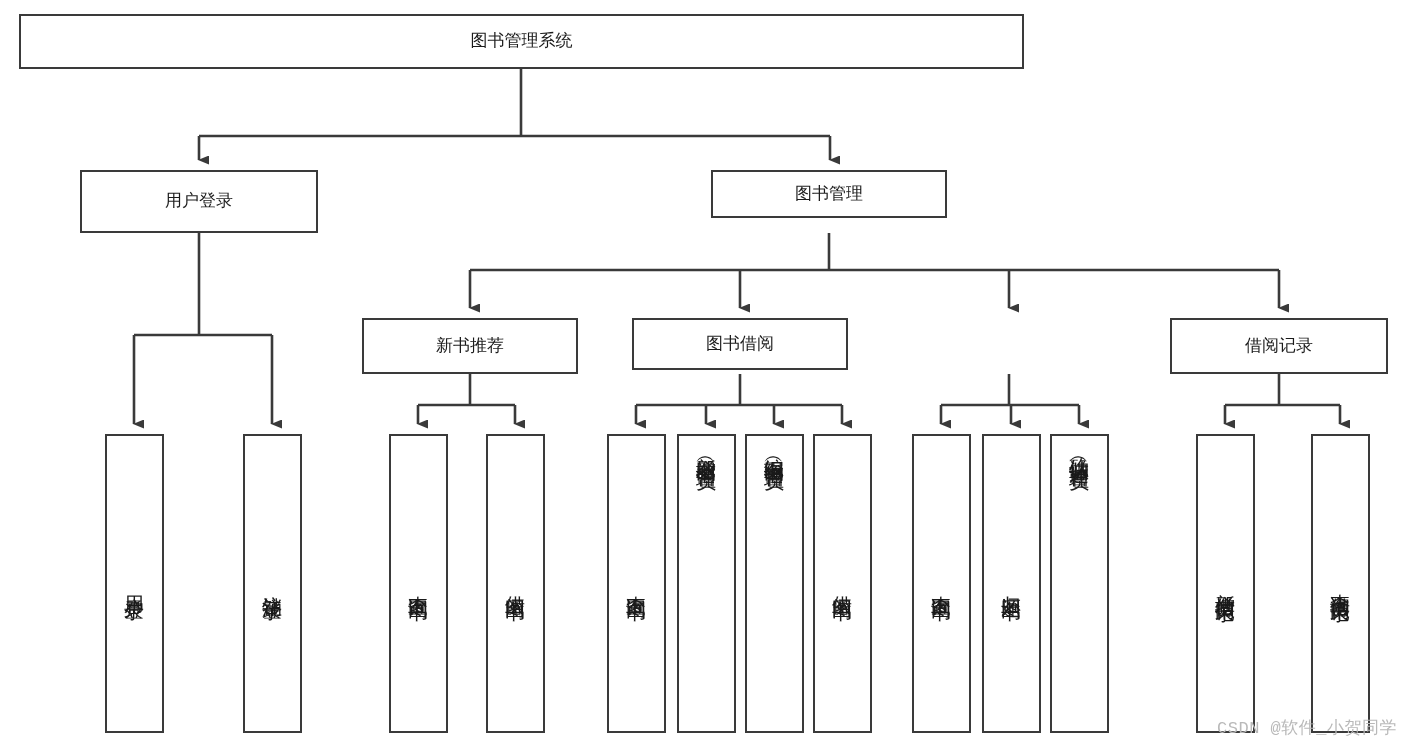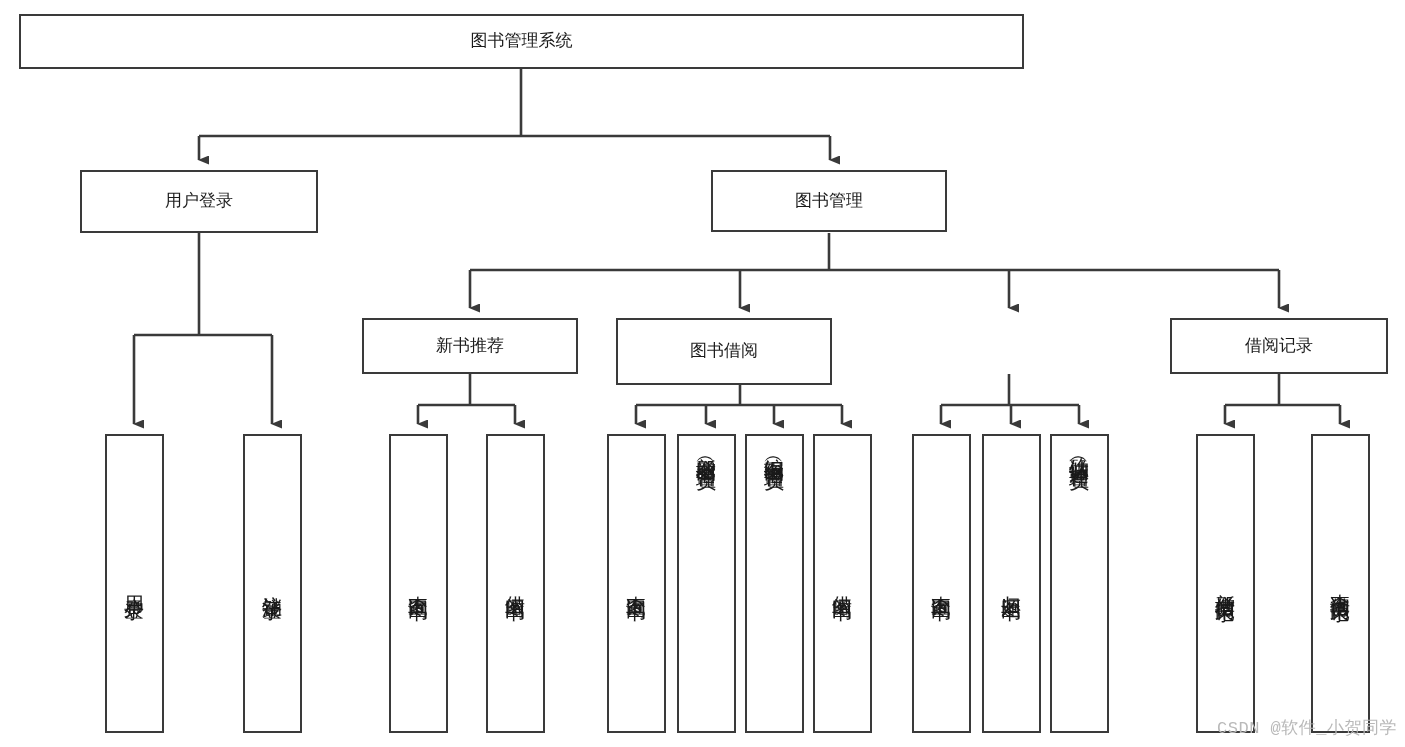--- a/index.html
+++ b/index.html
@@ -126,28 +126,28 @@
     </g>
   </svg>
 
   <div class="node horiz" style="left:19px; top:14px; width:1005px; height:55px;">
     <span class="lbl">图书管理系统</span>
   </div>
 
   <div class="node horiz" style="left:80px; top:170px; width:238px; height:63px;">
     <span class="lbl">用户登录</span>
   </div>
-  <div class="node horiz" style="left:711px; top:170px; width:236px; height:62px;">
+  <div class="node horiz" style="left:711px; top:170px; width:236px; height:48px;">
     <span class="lbl">图书管理</span>
   </div>
 
   <div class="node horiz" style="left:362px; top:318px; width:216px; height:56px;">
     <span class="lbl">新书推荐</span>
   </div>
-  <div class="node horiz" style="left:616px; top:318px; width:216px; height:67px;">
+  <div class="node horiz" style="left:632px; top:318px; width:216px; height:52px;">
     <span class="lbl">图书借阅</span>
   </div>
   <div class="node horiz" style="left:1170px; top:318px; width:218px; height:56px;">
     <span class="lbl">借阅记录</span>
   </div>
 
   <div class="node vert mid" style="left:105px; top:434px; width:59px; height:299px;">
     <span class="lbl">用户登录</span>
   </div>
   <div class="node vert mid" style="left:243px; top:434px; width:59px; height:299px;">

